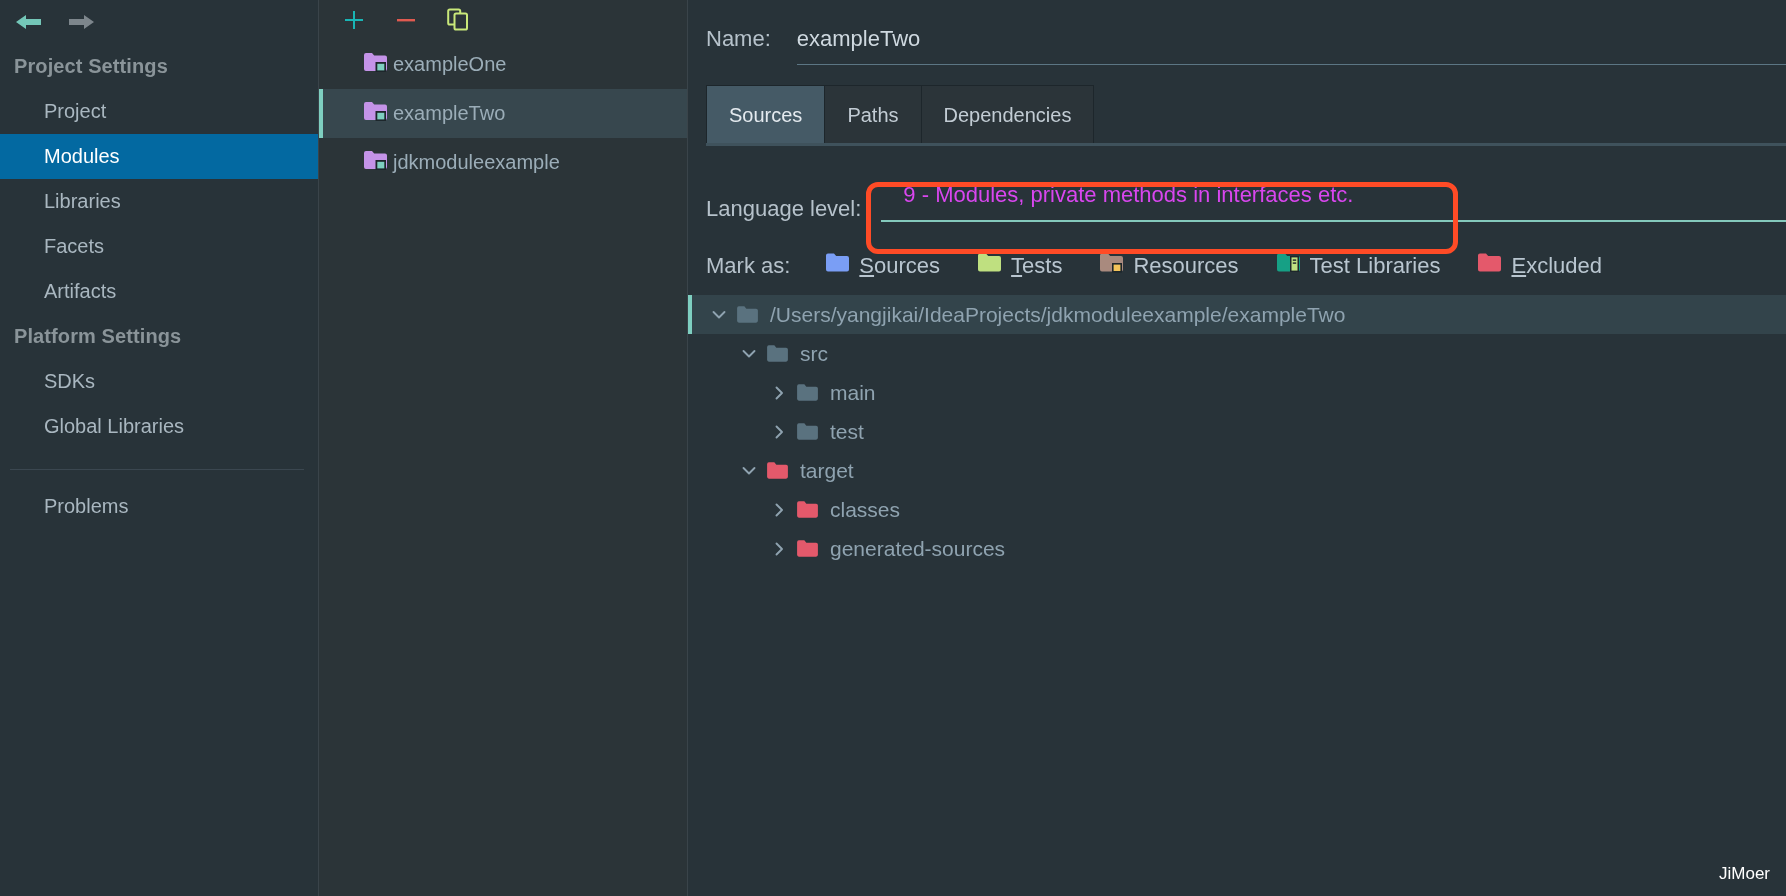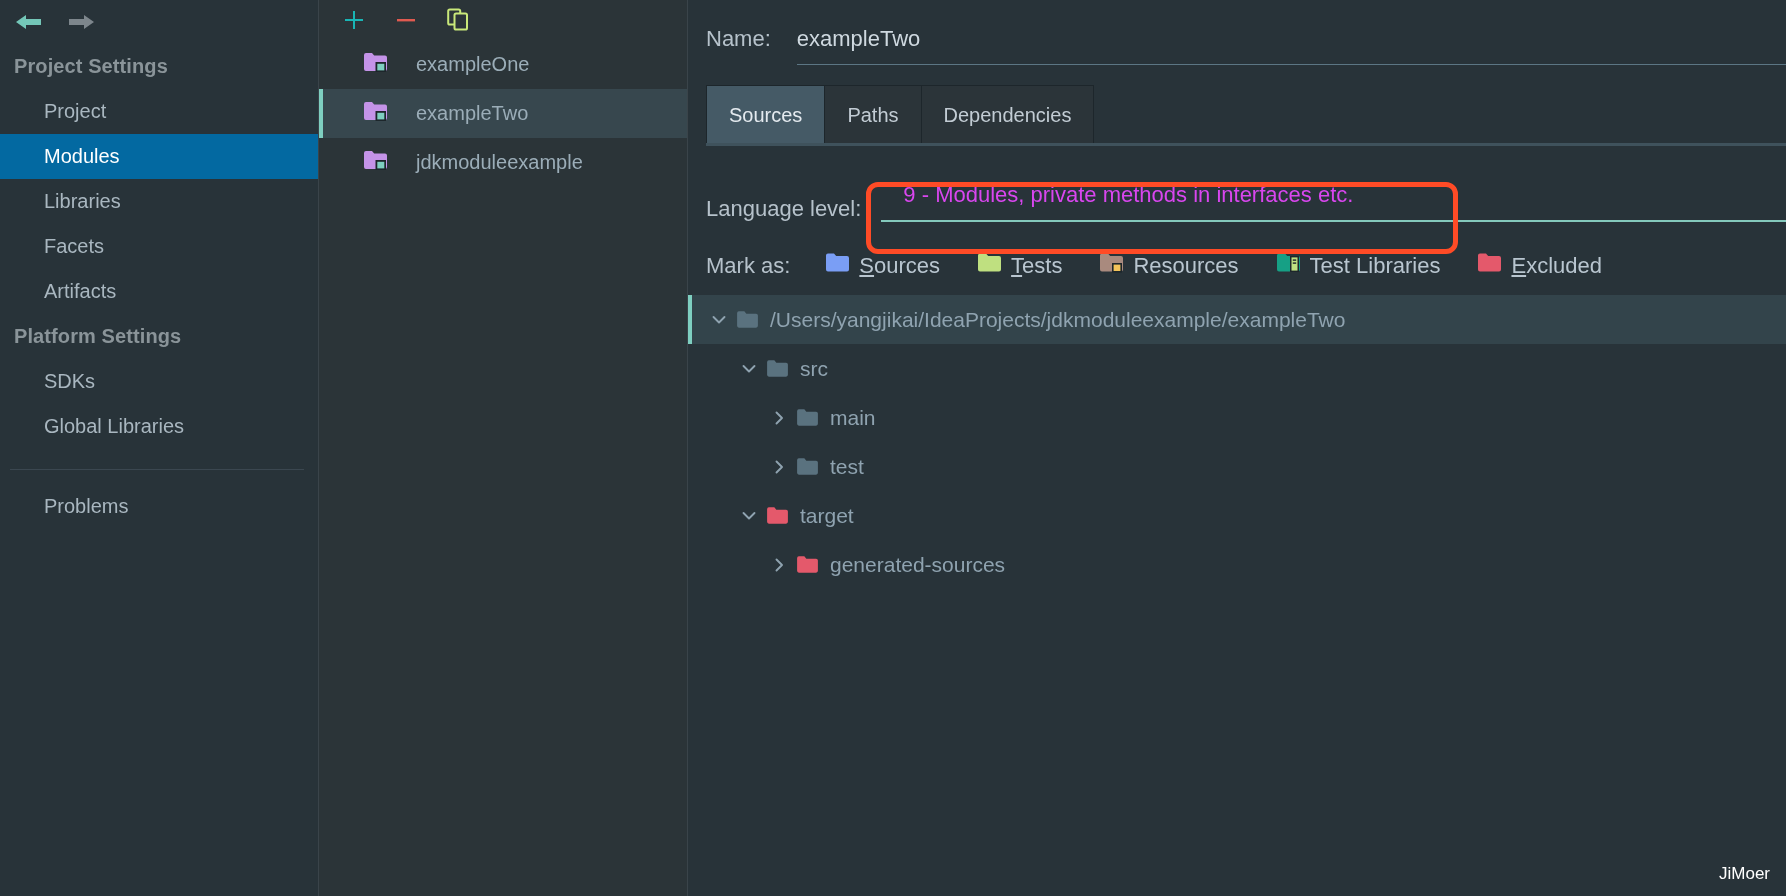--- a/index.html
+++ b/index.html
@@ -82,21 +82,21 @@
     gap: 22px;
   }
   .tb-btn {
     width: 30px; height: 30px;
     display: flex; align-items: center; justify-content: center;
   }
 
   .module-row {
     display: flex;
     align-items: center;
-    gap: 28px;
+    gap: 5px;
     height: 49px;
     padding-left: 44px;
     color: #9badb8;
     font-size: 20px;
     position: relative;
   }
   .module-row.selected {
     background: #37474e;
   }
   .module-row.selected::before {
@@ -224,21 +224,21 @@
   }
   .mn { text-decoration: underline; }
 
   
   .tree {
     margin-top: 16px;
   }
   .tree-row {
     display: flex;
     align-items: center;
-    height: 49px;
+    height: 39px;
     color: #8fa3b0;
     font-size: 21px;
     position: relative;
     white-space: nowrap;
   }
   .tree-row.selected {
     background: #33444b;
   }
   .tree-row.selected::before {
     content: "";
@@ -497,20 +497,33 @@
             </svg>
         </span>
         <span class="tfolder">
           <svg width="23" height="19" viewBox="0 0 25 21">
               <path d="M1 3.5 a2 2 0 0 1 2 -2 h6 l2.2 2.6 h10.8 a2 2 0 0 1 2 2 v11.4 a2 2 0 0 1 -2 2 h-19 a2 2 0 0 1 -2 -2 z" fill="#e4596b"></path>
             </svg>
         </span>
         <span class="tlabel">target</span>
       </div>
 
+      <div class="tree-row" style="padding-left:78px">
+        <span class="twisty">
+          <svg width="18" height="18" viewBox="0 0 18 18">
+              <path d="M6.5 3.5 L12 9 L6.5 14.5" fill="none" stroke="#8fa3b0" stroke-width="1.9" stroke-linecap="round" stroke-linejoin="round"></path>
+            </svg>
+        </span>
+        <span class="tfolder">
+          <svg width="23" height="19" viewBox="0 0 25 21">
+              <path d="M1 3.5 a2 2 0 0 1 2 -2 h6 l2.2 2.6 h10.8 a2 2 0 0 1 2 2 v11.4 a2 2 0 0 1 -2 2 h-19 a2 2 0 0 1 -2 -2 z" fill="#e4596b"></path>
+            </svg>
+        </span>
+        <span class="tlabel">classes</span>
+      </div>
 
       <div class="tree-row" style="padding-left:78px">
         <span class="twisty">
           <svg width="18" height="18" viewBox="0 0 18 18">
               <path d="M6.5 3.5 L12 9 L6.5 14.5" fill="none" stroke="#8fa3b0" stroke-width="1.9" stroke-linecap="round" stroke-linejoin="round"></path>
             </svg>
         </span>
         <span class="tfolder">
           <svg width="23" height="19" viewBox="0 0 25 21">
               <path d="M1 3.5 a2 2 0 0 1 2 -2 h6 l2.2 2.6 h10.8 a2 2 0 0 1 2 2 v11.4 a2 2 0 0 1 -2 2 h-19 a2 2 0 0 1 -2 -2 z" fill="#e4596b"></path>

